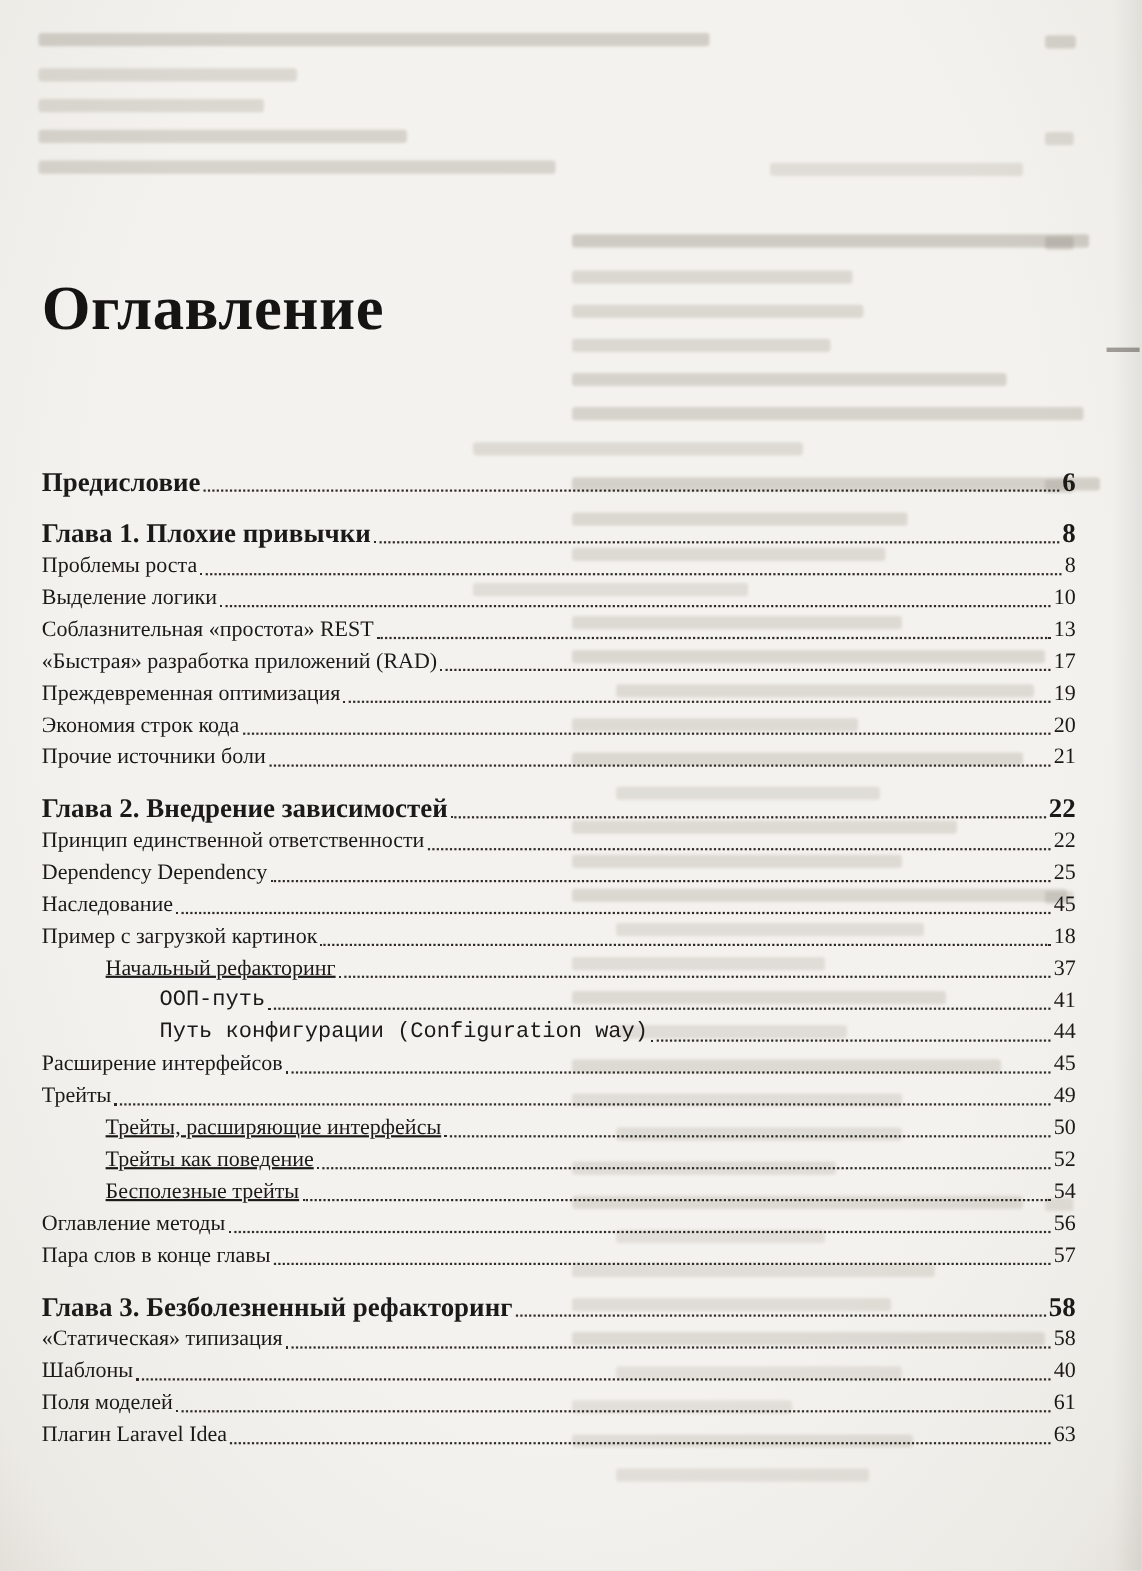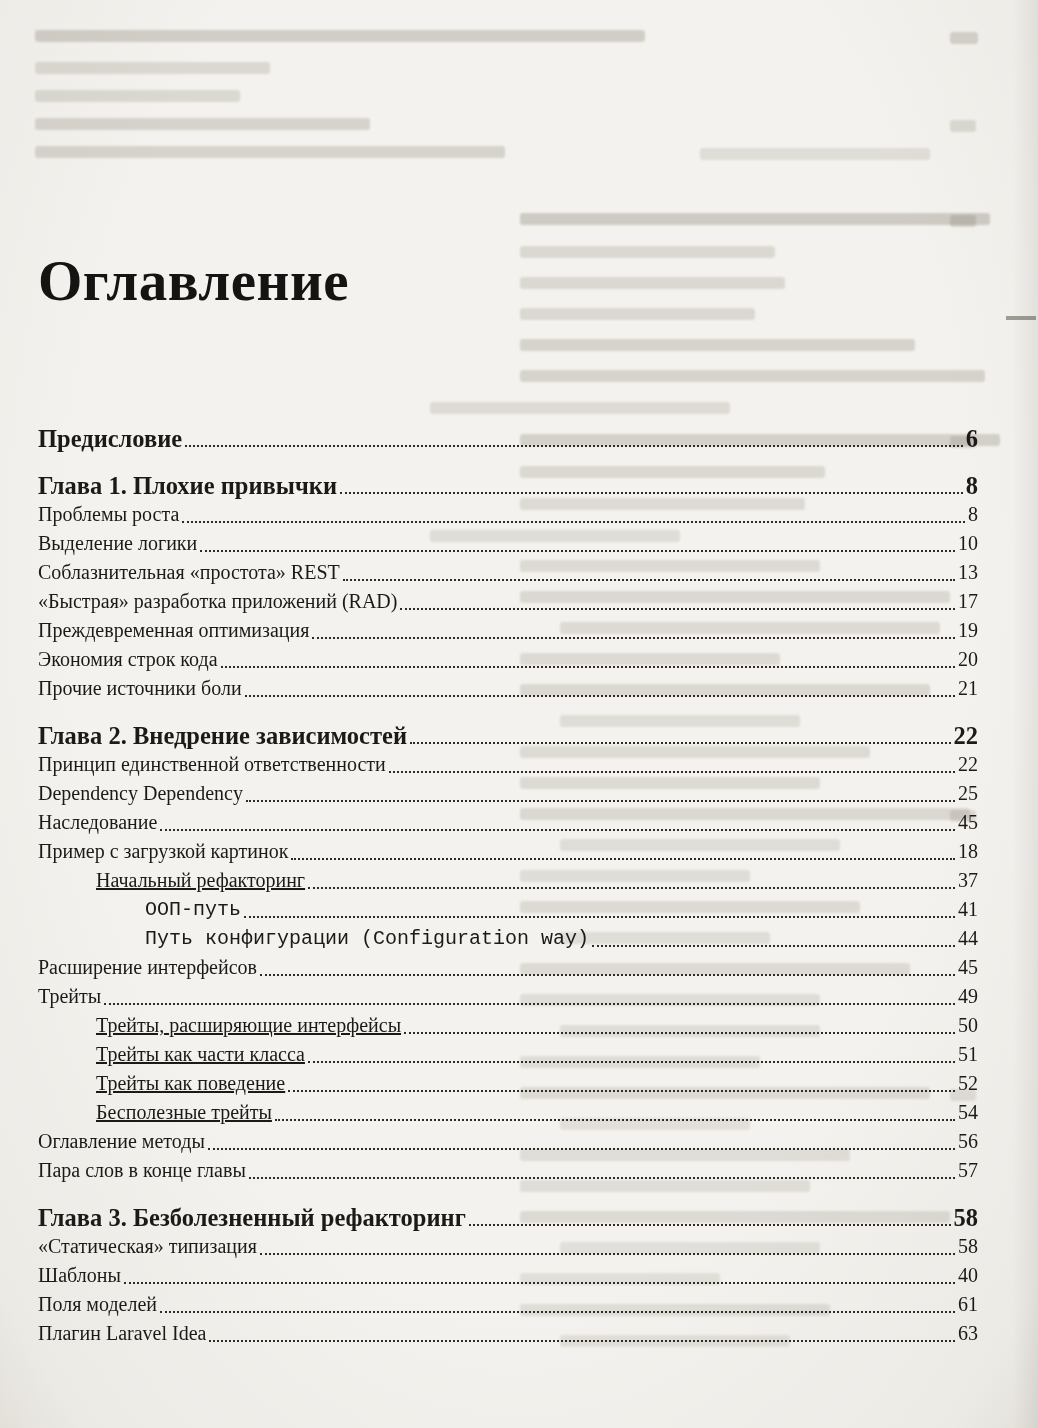--- a/index.html
+++ b/index.html
@@ -213,25 +213,20 @@
           <span class="label">Трейты</span>
           <span class="leader"></span>
           <span class="num">49</span>
         </div>
         <div class="row indent1">
           <span class="label">Трейты, расширяющие интерфейсы</span>
           <span class="leader"></span>
           <span class="num">50</span>
         </div>
         <div class="row indent1">
-          <span class="label">Трейты как части класса</span>
-          <span class="leader"></span>
-          <span class="num">51</span>
-        </div>
-        <div class="row indent1">
           <span class="label">Трейты как поведение</span>
           <span class="leader"></span>
           <span class="num">52</span>
         </div>
         <div class="row indent1">
           <span class="label">Бесполезные трейты</span>
           <span class="leader"></span>
           <span class="num">54</span>
         </div>
         <div class="row indent0">

